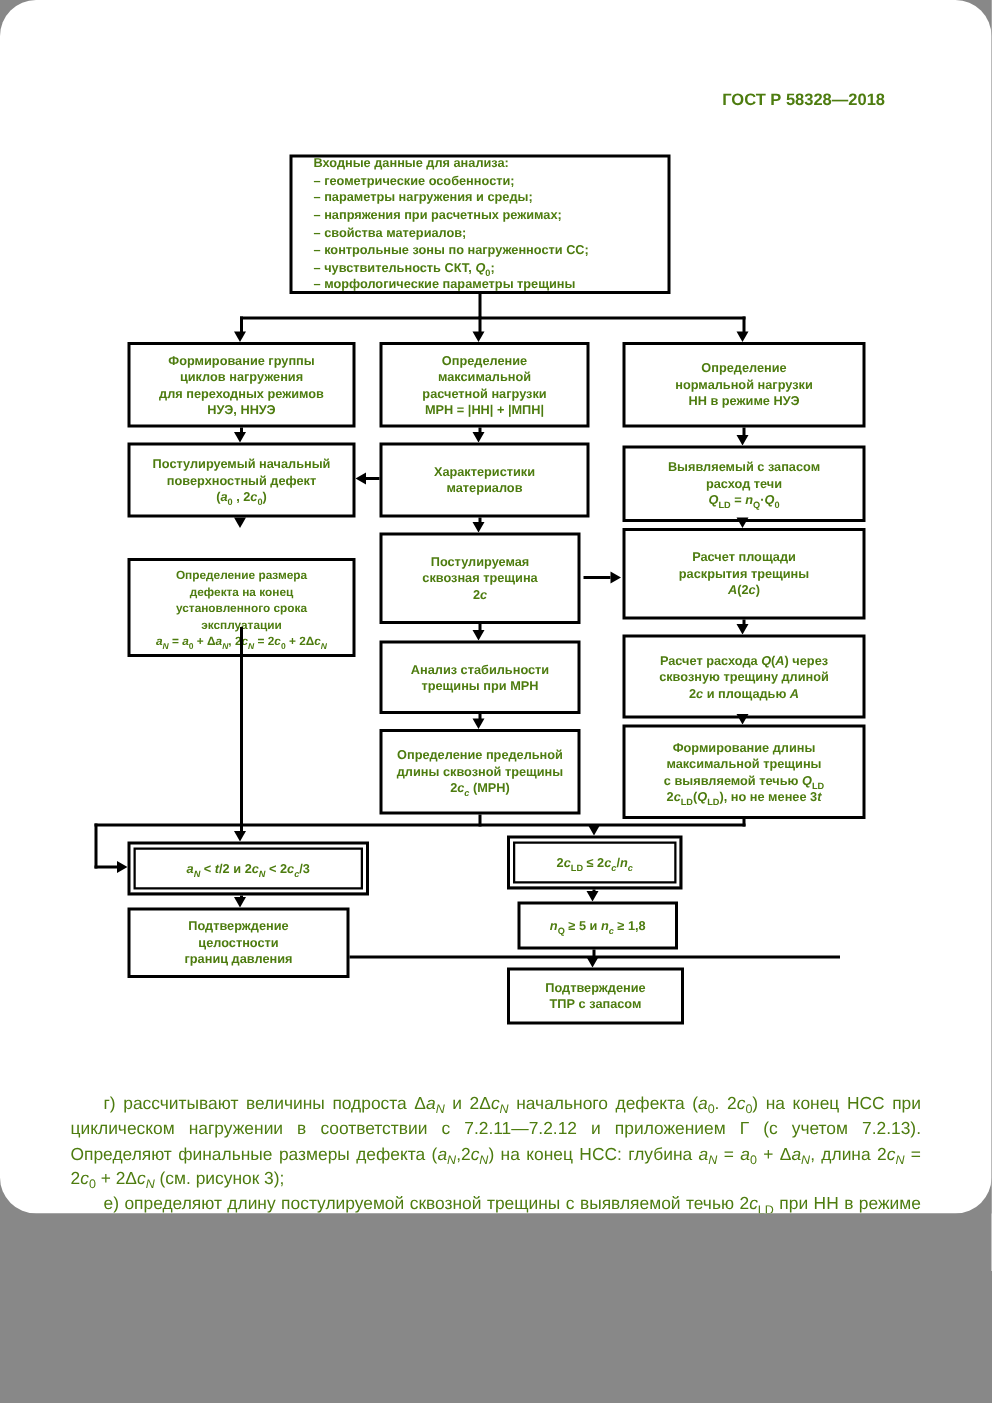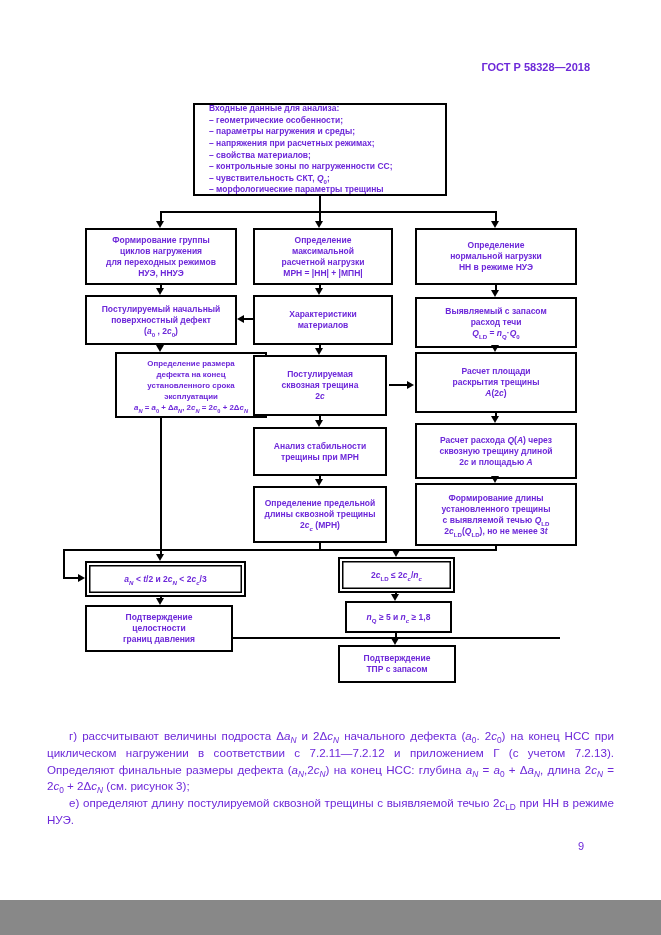--- a/index.html
+++ b/index.html
@@ -1,19 +1,20 @@
 <!DOCTYPE html>
 <html><head>
 <meta charset="utf-8">
 <style>
   html,body{margin:0;padding:0;background:#888;}
   .page{
-    position:relative;width:661px;height:900px;background:#ffffff;
-    font-family:"Liberation Sans",sans-serif;color:#6d28d9;overflow:hidden;
+    position:relative;width:661px;height:809px;background:#ffffff;
+    font-family:"Liberation Sans",sans-serif;color:#4d7c0f;overflow:hidden;
     margin:0 auto;
+    border-radius:24px;
   }
   
   .box{
     position:absolute;box-sizing:border-box;border:2px solid #000;background:#fff;
     display:flex;flex-direction:column;align-items:center;justify-content:center;
     text-align:center;font-weight:bold;font-size:8.5px;line-height:11px;
   }
   .box .ln{white-space:nowrap;}
   .box.left-list{align-items:flex-start;text-align:left;padding:6px 8px 6px 14px;line-height:11.6px;}
   .box.tight{font-size:7.9px;line-height:11px;}
@@ -108,21 +109,21 @@
       </div>
 
     <div class="hl" style="left:243px;top:318px;width:10px;"></div>
     <div class="al" style="left:237px;top:315px;"></div>
 
     <div class="ad" style="left:156px;top:345px;"></div>
     <div class="vl" style="left:319px;top:345px;height:4px;"></div>
     <div class="ad" style="left:315px;top:348px;"></div>
     <div class="ad" style="left:491px;top:345px;"></div>
 
-    <div class="box tight" style="left:85px;top:352px;width:152px;height:66px;margin-left:30px;">
+    <div class="box tight" style="left:85px;top:372px;width:152px;height:66px;">
         <div class="ln">Определение размера</div>
         <div class="ln">дефекта на конец</div>
         <div class="ln">установленного срока</div>
         <div class="ln">эксплуатации</div>
         <div class="ln"><i>a</i><sub><i>N</i></sub> = <i>a</i><sub>0</sub> + Δ<i>a</i><sub><i>N</i></sub>, 2<i>c</i><sub><i>N</i></sub> = 2<i>c</i><sub>0</sub> + 2Δ<i>c</i><sub><i>N</i></sub></div>
       </div>
     <div class="box" style="left:253px;top:355px;width:134px;height:61px;">
         <div class="ln">Постулируемая</div>
         <div class="ln">сквозная трещина</div>
         <div class="ln">2<i>c</i></div>
@@ -157,21 +158,21 @@
     <div class="ad" style="left:315px;top:479px;"></div>
     <div class="ad" style="left:491px;top:476px;"></div>
 
     <div class="box" style="left:253px;top:486px;width:134px;height:57px;">
         <div class="ln">Определение предельной</div>
         <div class="ln">длины сквозной трещины</div>
         <div class="ln">2<i>c</i><sub><i>c</i></sub> (МРН)</div>
       </div>
     <div class="box" style="left:415px;top:483px;width:162px;height:63px;">
         <div class="ln">Формирование длины</div>
-        <div class="ln">установленного трещины</div>
+        <div class="ln">максимальной трещины</div>
         <div class="ln">с выявляемой течью <i>Q</i><sub>LD</sub></div>
         <div class="ln">2<i>c</i><sub>LD</sub>(<i>Q</i><sub>LD</sub>), но не менее 3<i>t</i></div>
       </div>
 
     <div class="vl" style="left:319px;top:543px;height:8px;"></div>
     <div class="vl" style="left:495px;top:546px;height:5px;"></div>
     <div class="hl" style="left:63px;top:549px;width:434px;"></div>
     <div class="vl" style="left:63px;top:549px;height:30px;"></div>
     <div class="hl" style="left:63px;top:577px;width:15px;"></div>
     <div class="ar" style="left:78px;top:574px;"></div>

